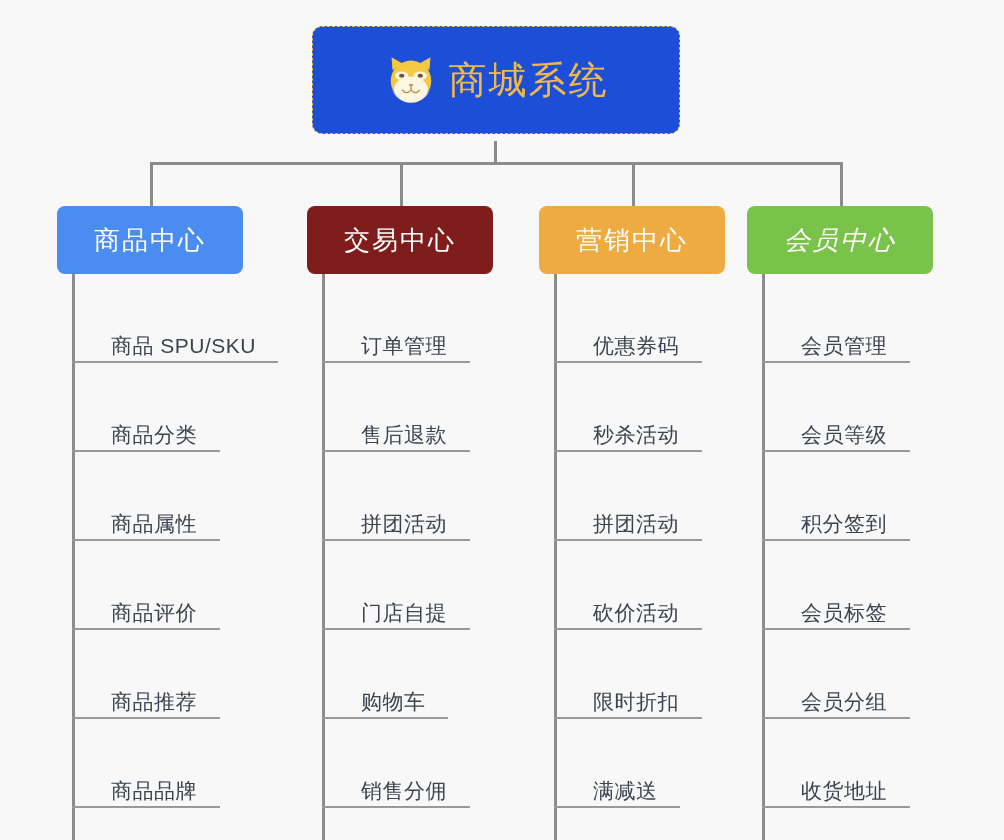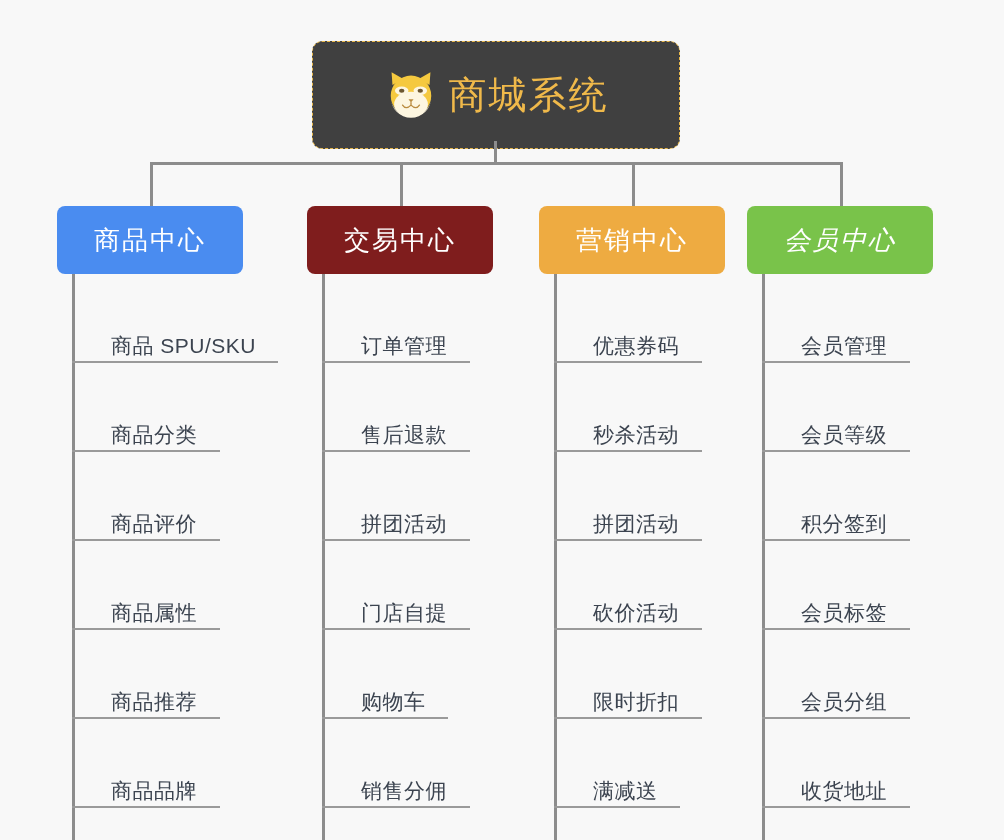--- a/index.html
+++ b/index.html
@@ -20,24 +20,24 @@
     position: relative;
     width: 1004px;
     height: 840px;
     background: #f8f8f8;
   }
 
   
   .root-node {
     position: absolute;
     left: 312px;
-    top: 41px;
+    top: 26px;
     width: 368px;
     height: 108px;
-    background: #404040;
+    background: #1d4ed8;
     border: 1px dashed #e8b84b;
     border-radius: 10px;
     display: flex;
     align-items: center;
     justify-content: center;
     gap: 11px;
   }
 
   .root-emoji {
     width: 54px;
@@ -195,25 +195,25 @@
       <div class="trunk" style="height:594px;"></div>
       <div class="leaf">
         <span class="leaf-text">商品 SPU/SKU</span>
         <span class="leaf-underline" style="width:206px;"></span>
       </div>
       <div class="leaf">
         <span class="leaf-text">商品分类</span>
         <span class="leaf-underline" style="width:148px;"></span>
       </div>
       <div class="leaf">
+        <span class="leaf-text">商品属性</span>
+        <span class="leaf-underline" style="width:148px;"></span>
+      </div>
+      <div class="leaf">
         <span class="leaf-text">商品评价</span>
-        <span class="leaf-underline" style="width:148px;"></span>
-      </div>
-      <div class="leaf">
-        <span class="leaf-text">商品属性</span>
         <span class="leaf-underline" style="width:148px;"></span>
       </div>
       <div class="leaf">
         <span class="leaf-text">商品推荐</span>
         <span class="leaf-underline" style="width:148px;"></span>
       </div>
       <div class="leaf">
         <span class="leaf-text">商品品牌</span>
         <span class="leaf-underline" style="width:148px;"></span>
       </div>

